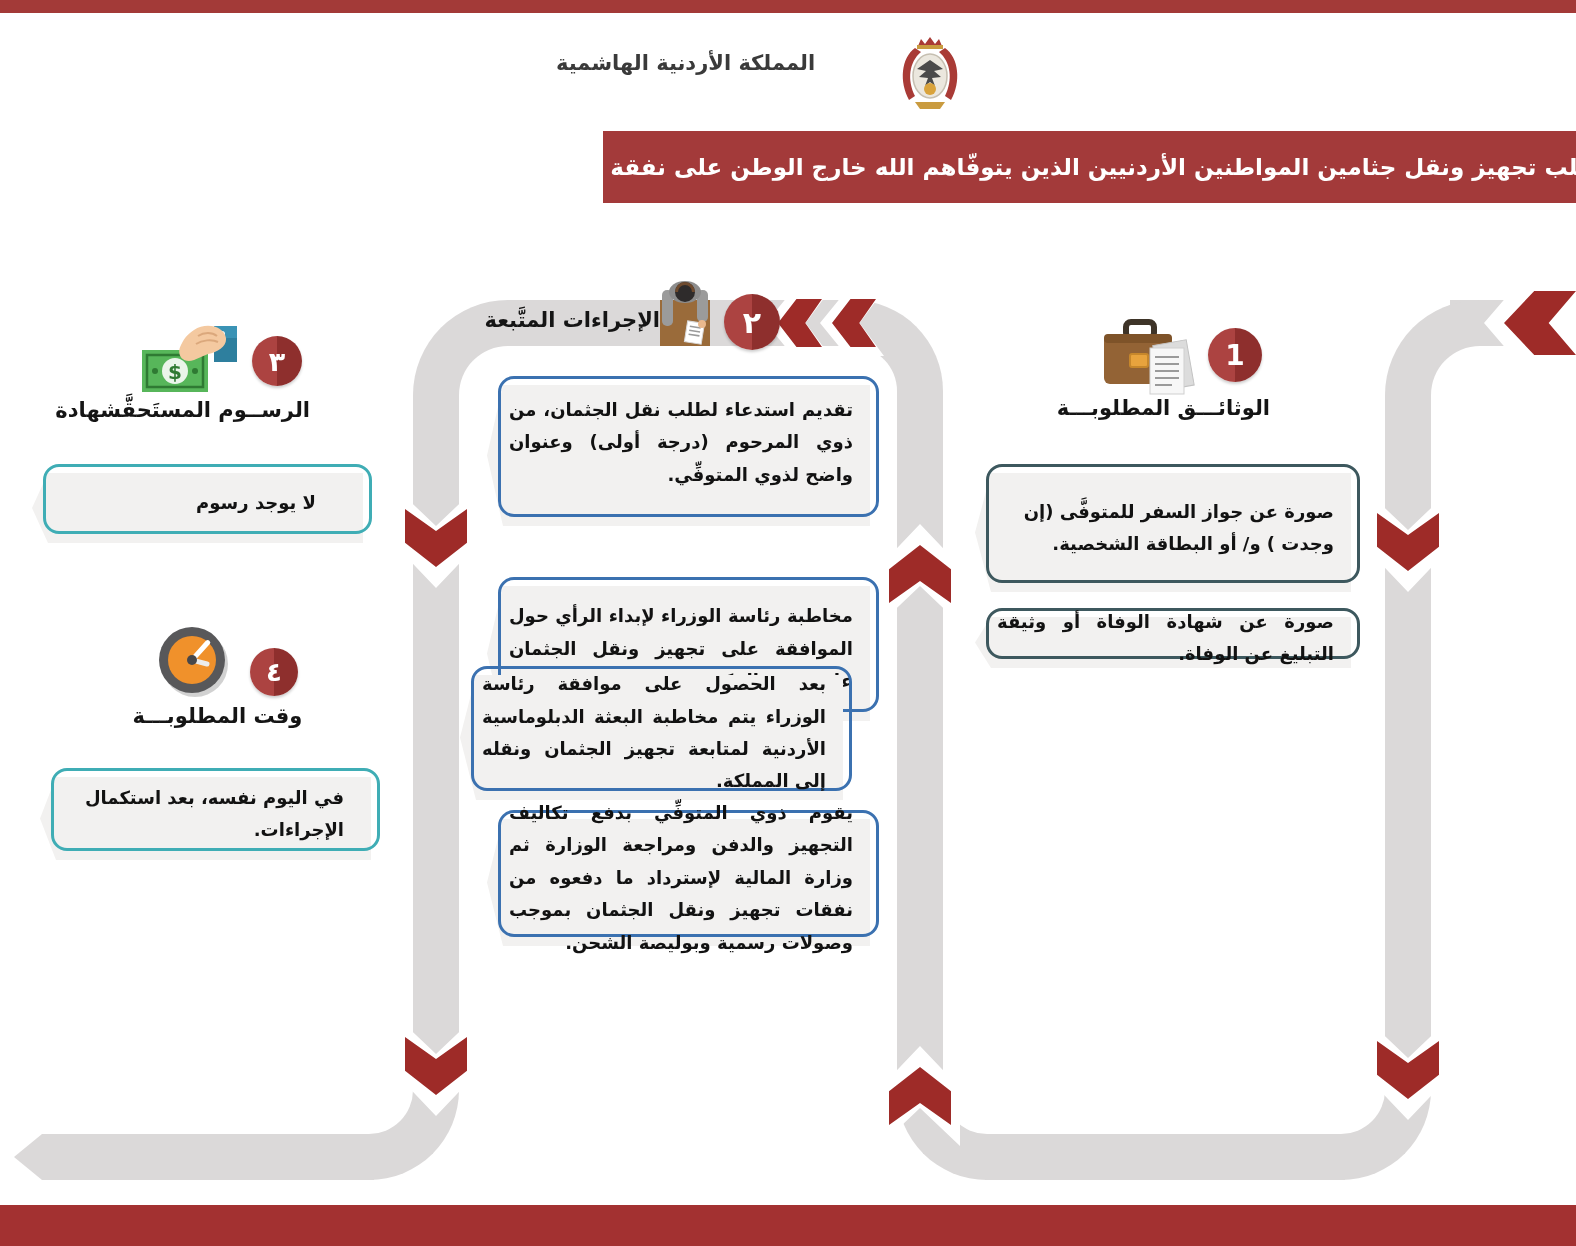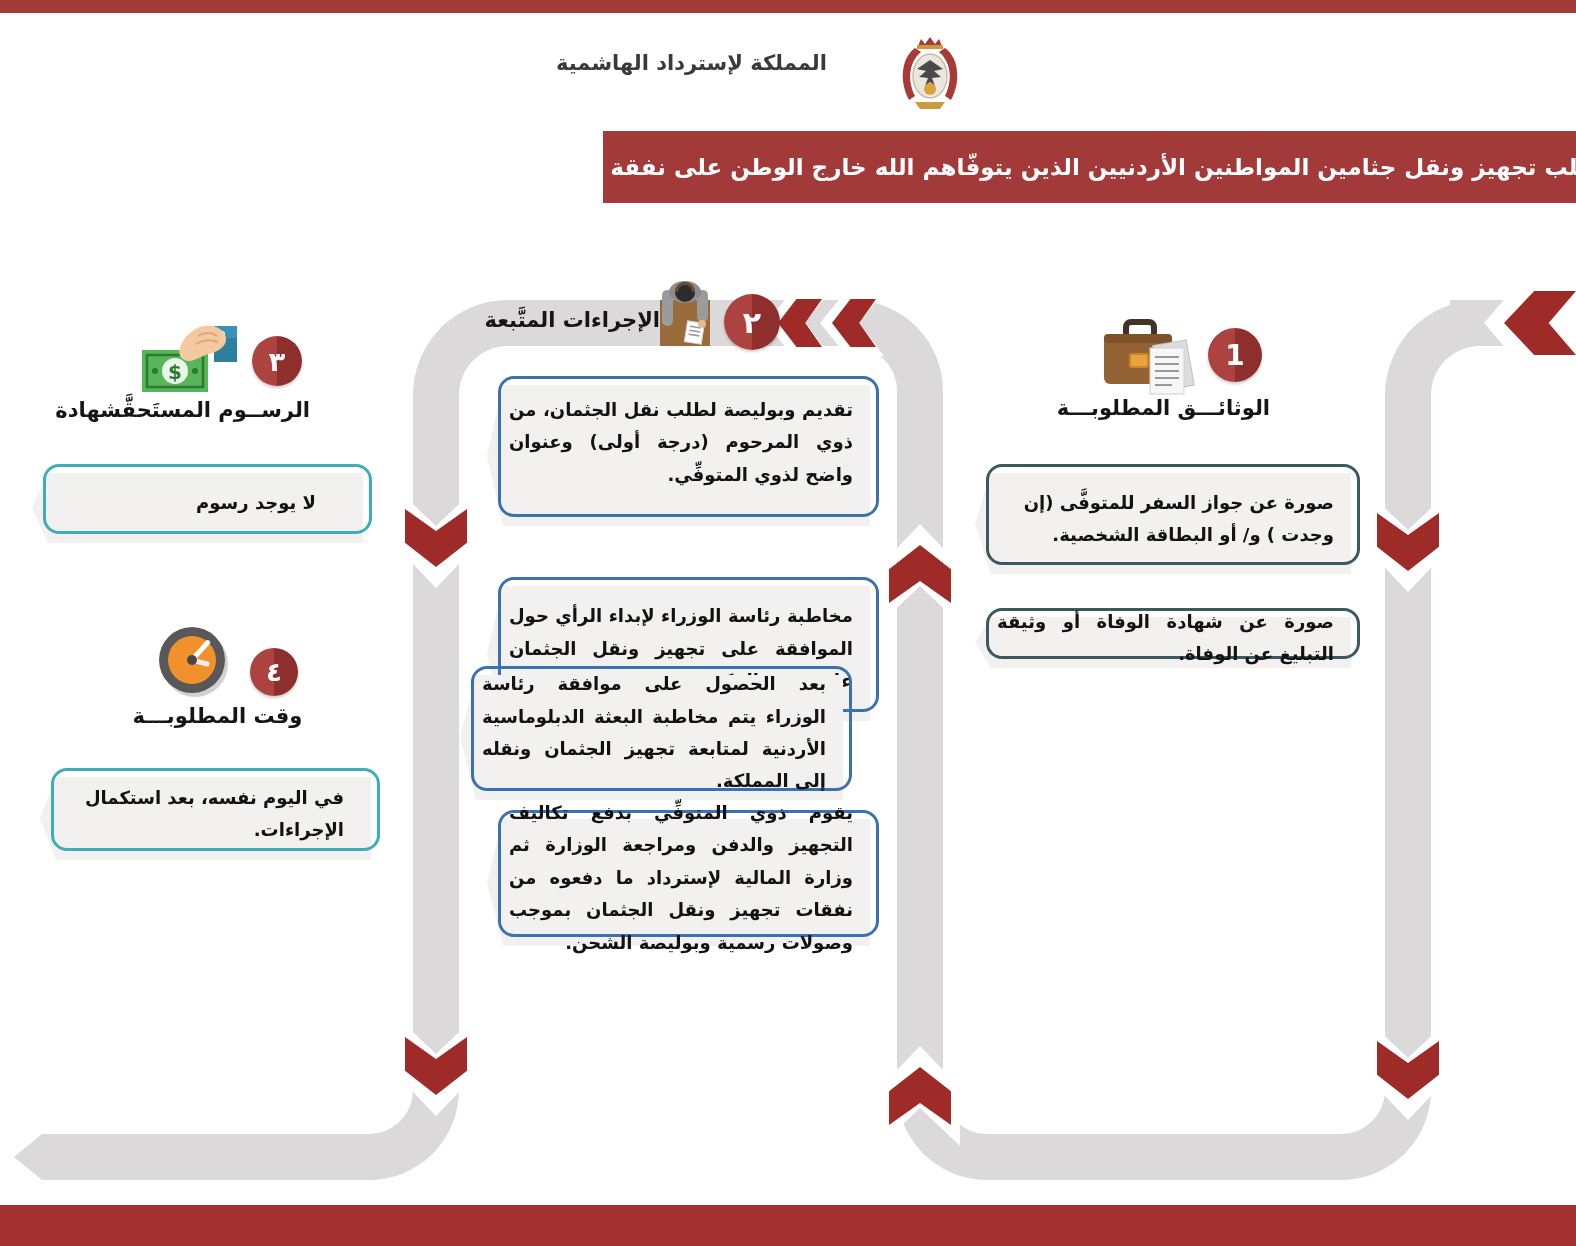--- a/index.html
+++ b/index.html
@@ -49,21 +49,21 @@
 </style>
 </head>
 <body>
 
 <div class="stage">
 
   <div class="abs top-bar"></div>
   <div class="abs bottom-bar"></div>
 
   <div class="abs hdr-text">
-    <div class="hdr-line1">المملكة لإسترداد الهاشمية</div>
+    <div class="hdr-line1">المملكة الأردنية الهاشمية</div>
   </div>
   <div class="icon-wrap" style="left:895px;top:34px;">
     <svg width="70" height="84" viewBox="0 0 70 84">
       <path d="M23 12 l3-7 4 5 5-7 5 7 4-5 3 7 z" fill="#A93B36"></path>
       <rect x="22" y="11" width="26" height="4" fill="#C99B3F"></rect>
       <path d="M20 14 C6 24 4 48 14 66 L20 62 C12 46 14 28 26 18 Z" fill="#A93B36"></path>
       <path d="M50 14 C64 24 66 48 56 66 L50 62 C58 46 56 28 44 18 Z" fill="#A93B36"></path>
       <ellipse cx="35" cy="42" rx="17" ry="22" fill="#EBE7DE" stroke="#C6BFB1" stroke-width="1.5"></ellipse>
       <path d="M35 26 l-13 9 9 2 -7 6 9 1 -3 8 5 -4 5 4 -3 -8 9 -1 -7 -6 9 -2 Z" fill="#4A4A4A"></path>
       <circle cx="35" cy="55" r="6" fill="#D9A33C"></circle>
@@ -126,21 +126,21 @@
           <line x1="55" y1="62" x2="79" y2="62"></line>
         <line x1="55" y1="69" x2="72" y2="69"></line>
       </g>
     </svg>
   </div>
   <div class="sec-circle" style="left:1208px;top:328px;width:54px;height:54px;font-size:28px;">
     <span>1</span>
   </div>
   <div class="sec-label" style="left:1085px;top:396px;width:185px;">الوثائـــق المطلوبـــة</div>
 
-  <div class="flow-box" style="left:975px;top:464px;width:385px;height:110px;--bc:#3D585E;">
+  <div class="flow-box" style="left:975px;top:464px;width:385px;height:128px;--bc:#3D585E;">
     <div class="box-ribbon"></div>
     <div class="box-frame"></div>
     <div class="box-text">صورة عن جواز السفر للمتوفَّى (إن وجدت ) و/ أو البطاقة الشخصية.</div>
   </div>
   <div class="flow-box" style="left:975px;top:608px;width:385px;height:60px;--bc:#3D585E;">
     <div class="box-ribbon"></div>
     <div class="box-frame"></div>
     <div class="box-text justify">صورة عن شهادة الوفاة أو وثيقة التبليغ عن الوفاة.</div>
   </div>
 
@@ -162,21 +162,21 @@
       <circle cx="50" cy="44" r="4" fill="#E9B98E"></circle>
     </svg>
   </div>
   <div class="sec-circle" style="left:724px;top:294px;width:56px;height:56px;font-size:30px;">
     <span>٢</span>
   </div>
 
   <div class="flow-box" style="left:487px;top:376px;width:392px;height:150px;--bc:#3B71B0;">
     <div class="box-ribbon"></div>
     <div class="box-frame"></div>
-    <div class="box-text justify top">تقديم وبوليصة لطلب نقل الجثمان، من ذوي المرحوم (درجة أولى) وعنوان واضح لذوي المتوفِّي.</div>
+    <div class="box-text justify top">تقديم استدعاء لطلب نقل الجثمان، من ذوي المرحوم (درجة أولى) وعنوان واضح لذوي المتوفِّي.</div>
   </div>
   <div class="flow-box" style="left:487px;top:541px;width:392px;height:144px;margin-top:36px;--bc:#3B71B0;">
     <div class="box-ribbon"></div>
     <div class="box-frame"></div>
     <div class="box-text justify">مخاطبة رئاسة الوزراء لإبداء الرأي حول الموافقة على تجهيز ونقل الجثمان على نفقة الحكومة.</div>
   </div>
   <div class="flow-box" style="left:460px;top:666px;width:392px;height:134px;--bc:#3B71B0;">
     <div class="box-ribbon"></div>
     <div class="box-frame"></div>
     <div class="box-text justify">بعد الحصول على موافقة رئاسة الوزراء يتم مخاطبة البعثة الدبلوماسية الأردنية لمتابعة تجهيز الجثمان ونقله إلى المملكة.</div>

